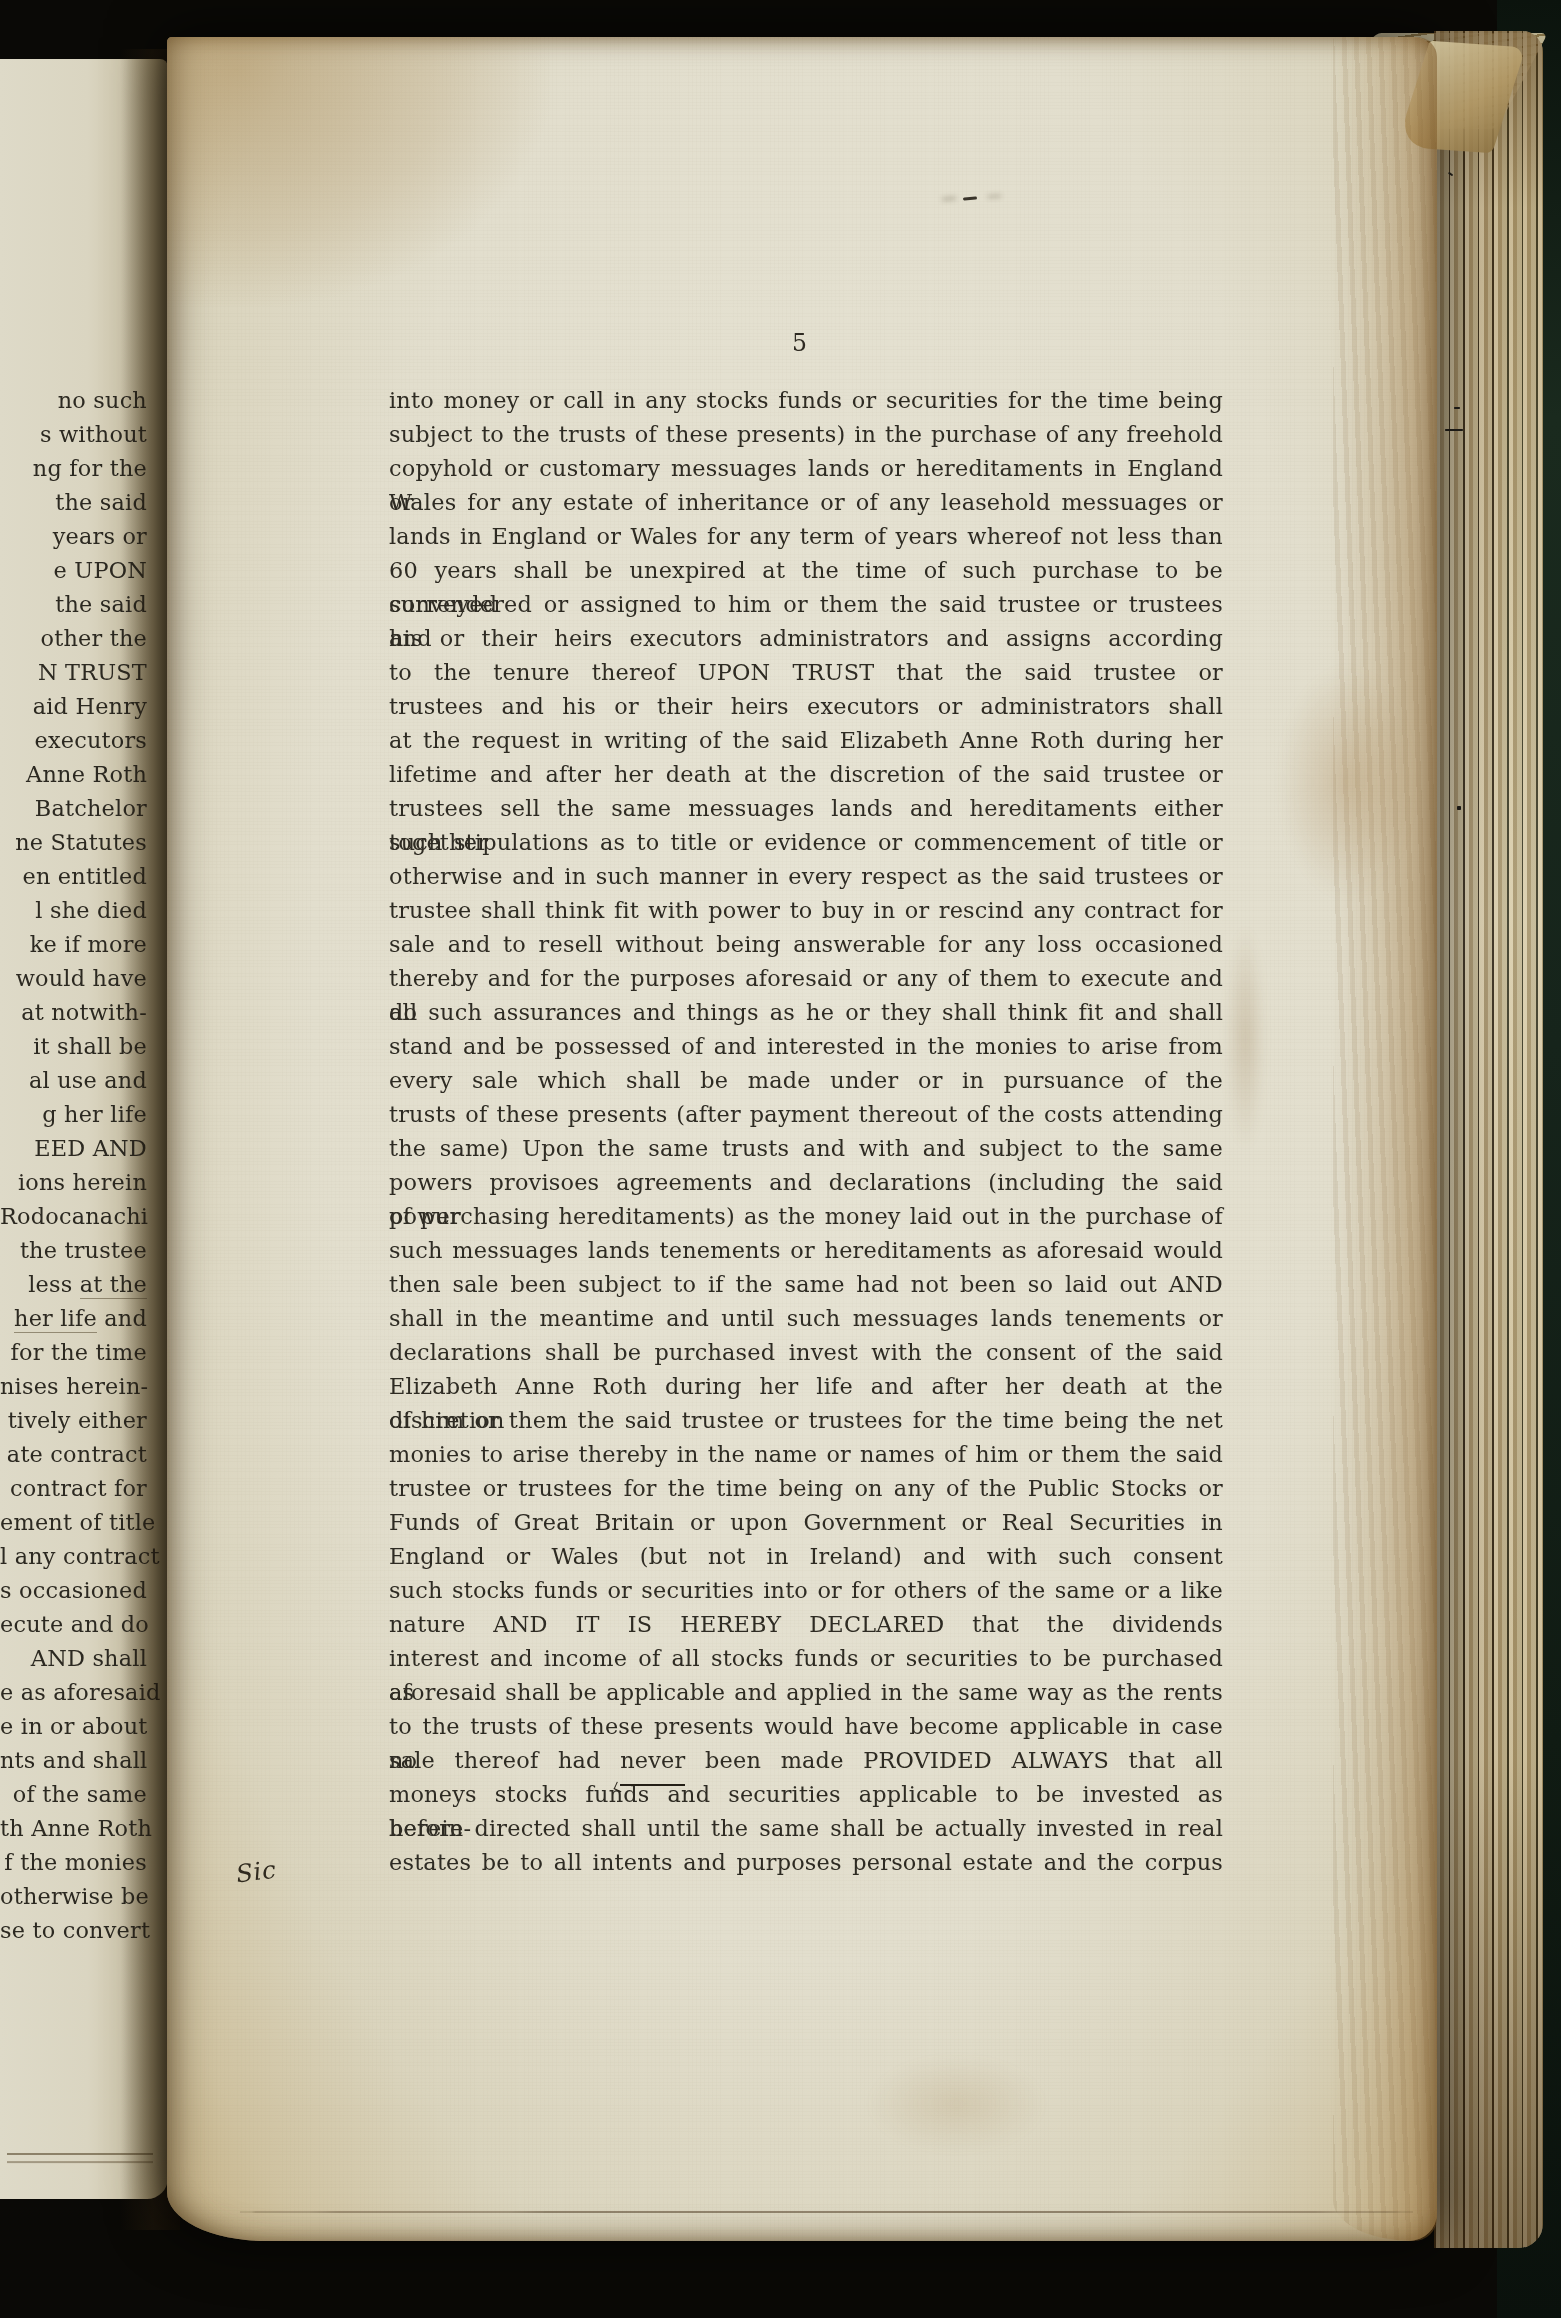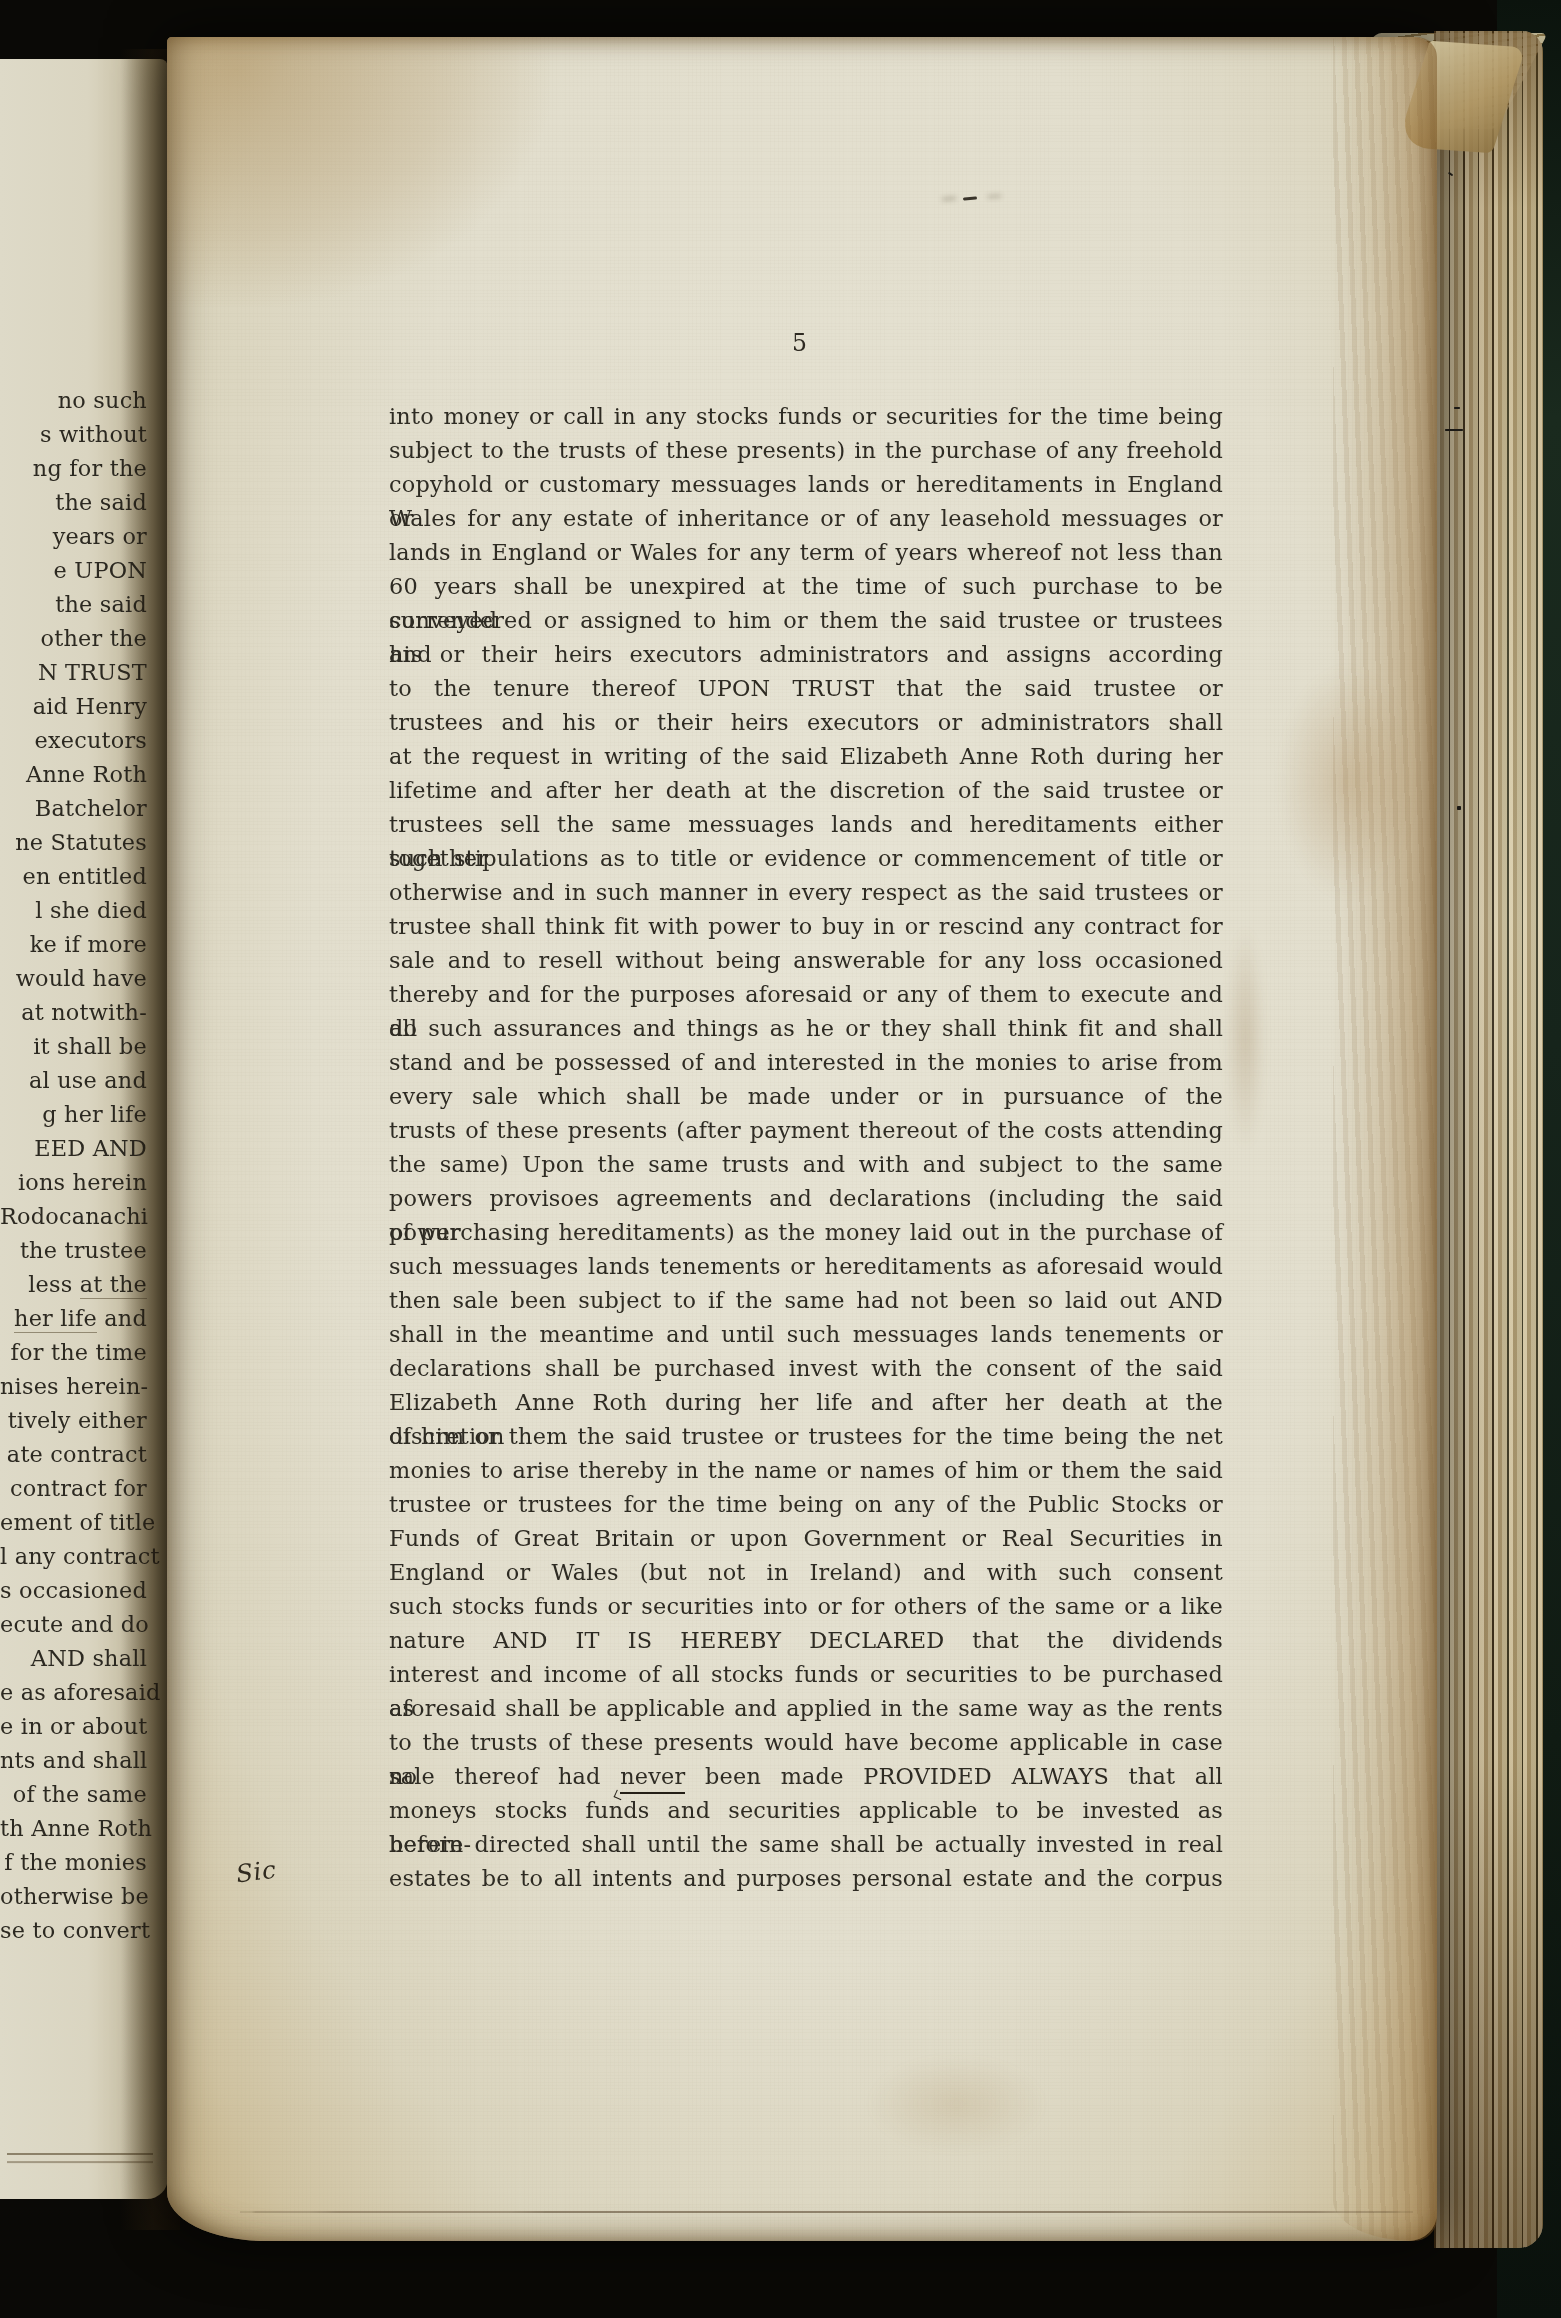--- a/index.html
+++ b/index.html
@@ -57,25 +57,25 @@
       repeating-linear-gradient(0deg, rgba(120,105,70,.05) 0 0.8px, transparent 0.8px 3.3px),
       repeating-linear-gradient(90deg, rgba(120,105,70,.04) 0 0.8px, transparent 0.8px 4.1px);}
   .bottom-edge-line{position:absolute;left:73px;right:24.4px;bottom:28px;height:1.6px;
     background:rgba(70,50,25,.5);border-radius:50%;}
   .curl{position:absolute;left:1245px;top:6.5px;width:98px;height:106px;
     background:linear-gradient(135deg,#d9cda6 0%,#b49a66 60%,#8d7342 100%);
     transform:skewX(-14deg) rotate(4deg);border-radius:3.3px 14.6px 6.5px 33px;opacity:.85;}
   
   .page-number{position:absolute;left:759px;top:329px;width:81px;text-align:center;
     color:#2e2a22;font-size:23.6px;}
-  .main-text{position:absolute;left:389px;top:399px;width:834px;color:#2e2b23;
+  .main-text{position:absolute;left:389px;top:383px;width:834px;color:#2e2b23;
     font-size:22.4px;letter-spacing:0.2px;word-spacing:1.2px;}
   .main-text .tline{height:34px;line-height:34px;text-align:justify;
     text-align-last:justify;-moz-text-align-last:justify;}
-  .ink-underline{position:relative;border-bottom:2px solid #241f16;padding-bottom:3px;}
+  .ink-underline{position:relative;border-bottom:2px solid #241f16;padding-bottom:11px;}
   .ink-underline::after{content:"";position:absolute;left:-5.7px;bottom:-6.5px;width:7.3px;height:6.5px;
     border-left:1.6px solid #241f16;border-bottom:1.6px solid #241f16;transform:rotate(24deg);}
   .pencil-underline{border-bottom:1.6px solid rgba(98,86,62,.6);padding-bottom:0.8px;}
   .margin-note{position:absolute;left:236px;top:1857px;color:#302a1f;
     font-size:24.4px;font-style:italic;transform:rotate(-7deg);letter-spacing:0.8px;}
   .ink-dash{position:absolute;left:963px;top:197px;width:14px;height:3.3px;background:#3a352b;
     transform:rotate(-5deg);border-radius:1.6px;box-shadow:-21px -1.6px 4.9px rgba(90,80,60,.35), 24.4px 0 5.7px rgba(90,80,60,.3);}
 </style>
 </head>
 <body>

